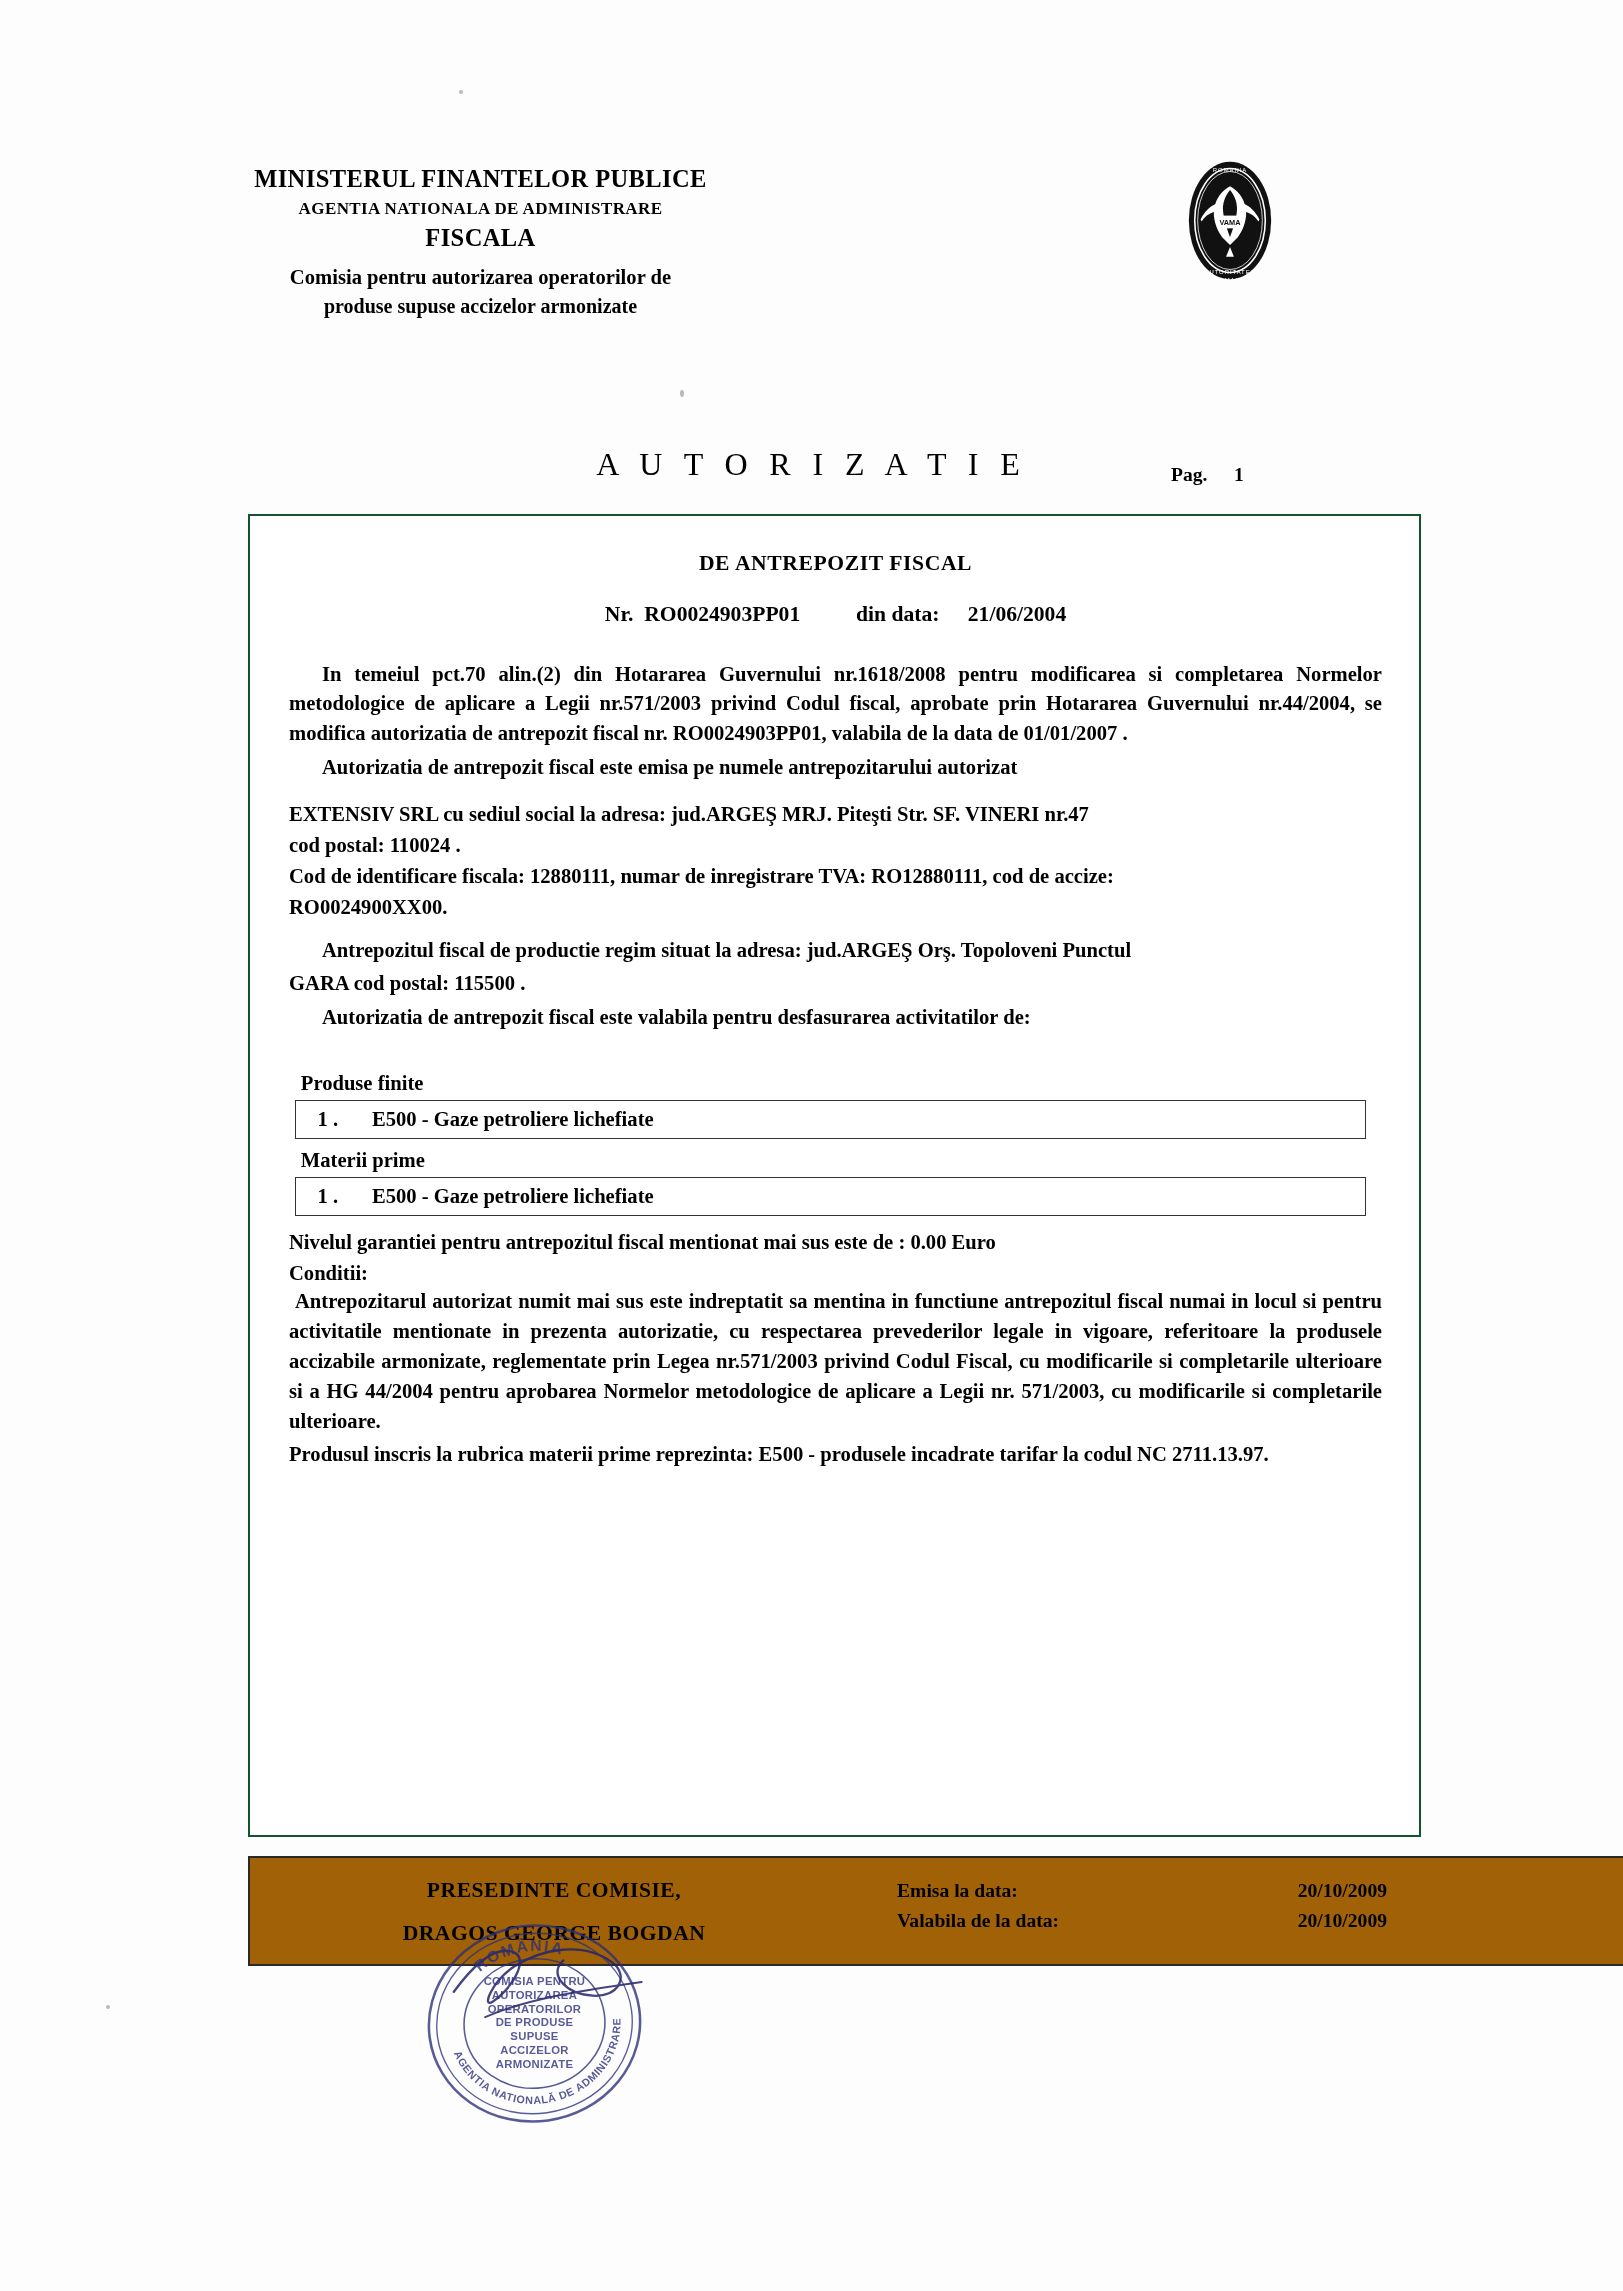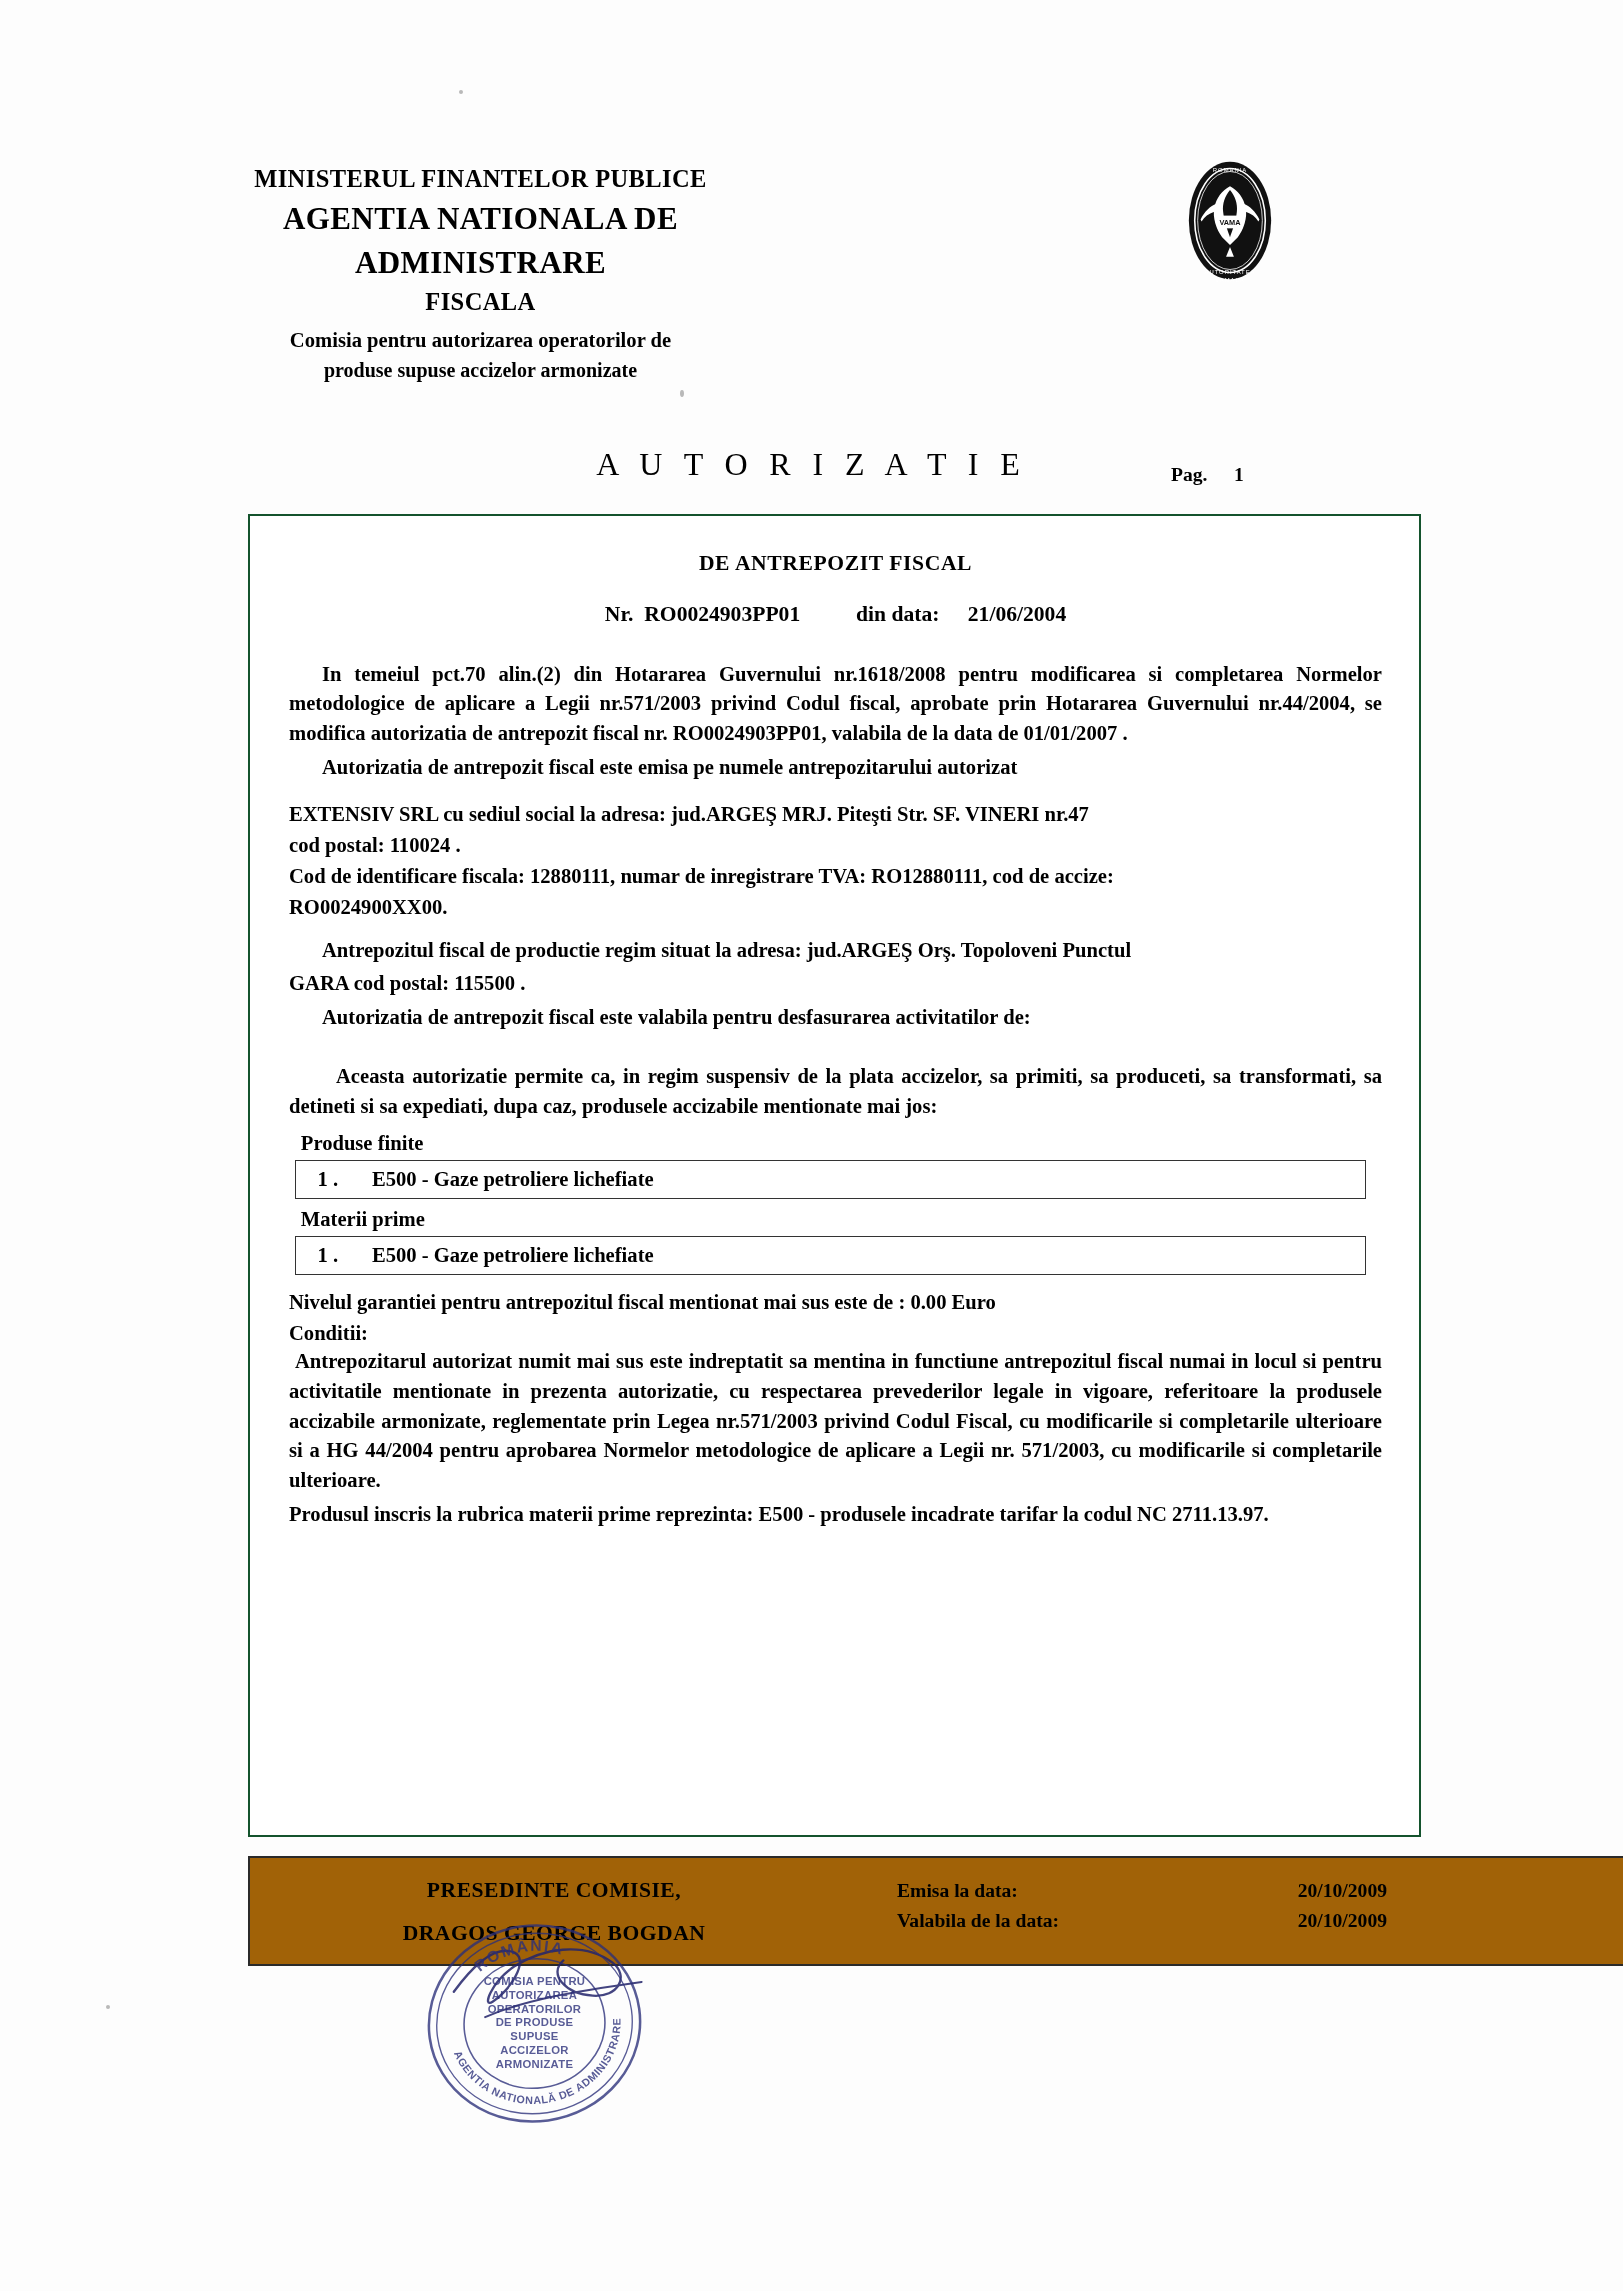--- a/index.html
+++ b/index.html
@@ -31,21 +31,21 @@
   .header-text {
     position: absolute;
     left: 167px;
     top: 0;
     width: 627px;
     text-align: center;
     font-weight: bold;
     line-height: 1.42;
   }
   .hdr-l1 { font-size: 24.5px; letter-spacing: 0.4px; }
-  .hdr-l2 { font-size: 31px; letter-spacing: 0.4px; text-align: center; }
+  .hdr-l2 { font-size: 17px; letter-spacing: 0.4px; text-align: center; }
   .hdr-l3 { font-size: 24.5px; letter-spacing: 0.4px; }
   .hdr-l4 { font-size: 20.6px; margin-top: 6.9px; }
   .hdr-l5 { font-size: 20px; }
 
   
   .emblem {
     position: absolute;
     left: 1171px;
     top: -14.7px;
     width: 118px;
@@ -352,21 +352,20 @@
 
       <p class="body"><span class="ind"></span><span>Antrepozitul fiscal de productie regim situat la adresa:   jud.ARGEŞ Orş. Topoloveni Punctul</span></p>
       <p class="body">GARA cod postal: 115500 .</p>
       <p class="body"><span class="ind"></span><span>Autorizatia de antrepozit fiscal este valabila pentru desfasurarea activitatilor de:</span></p>
 
       <div class="block-gap"></div>
 
 
       <div class="block-gap"></div>
 
-      <p class="body j"><span class="ind" style="width:47px;"></span><span>Aceasta autorizatie permite ca, in regim suspensiv de la plata accizelor, sa primiti, sa produceti, sa transformati, sa detineti si sa expediati, dupa caz, produsele accizabile mentionate mai jos:</span></p>
 
       <div class="prod-label">Produse finite</div>
       <div class="prod-box">
         <span class="idx">1 .</span>
         <span class="txt">E500 -  Gaze petroliere lichefiate</span>
       </div>
 
       <div class="prod-label">Materii prime</div>
       <div class="prod-box">
         <span class="idx">1 .</span>

